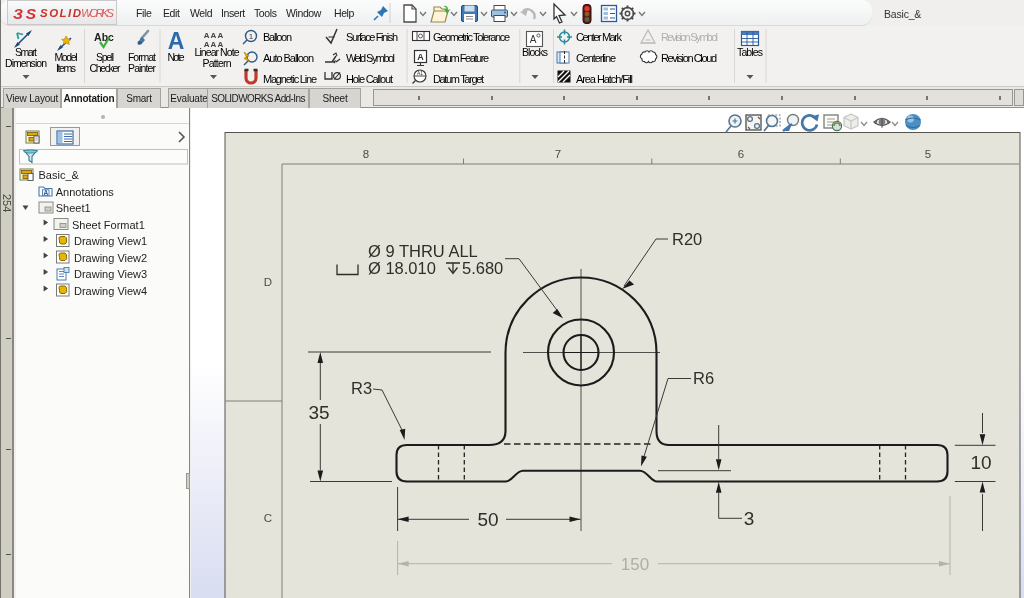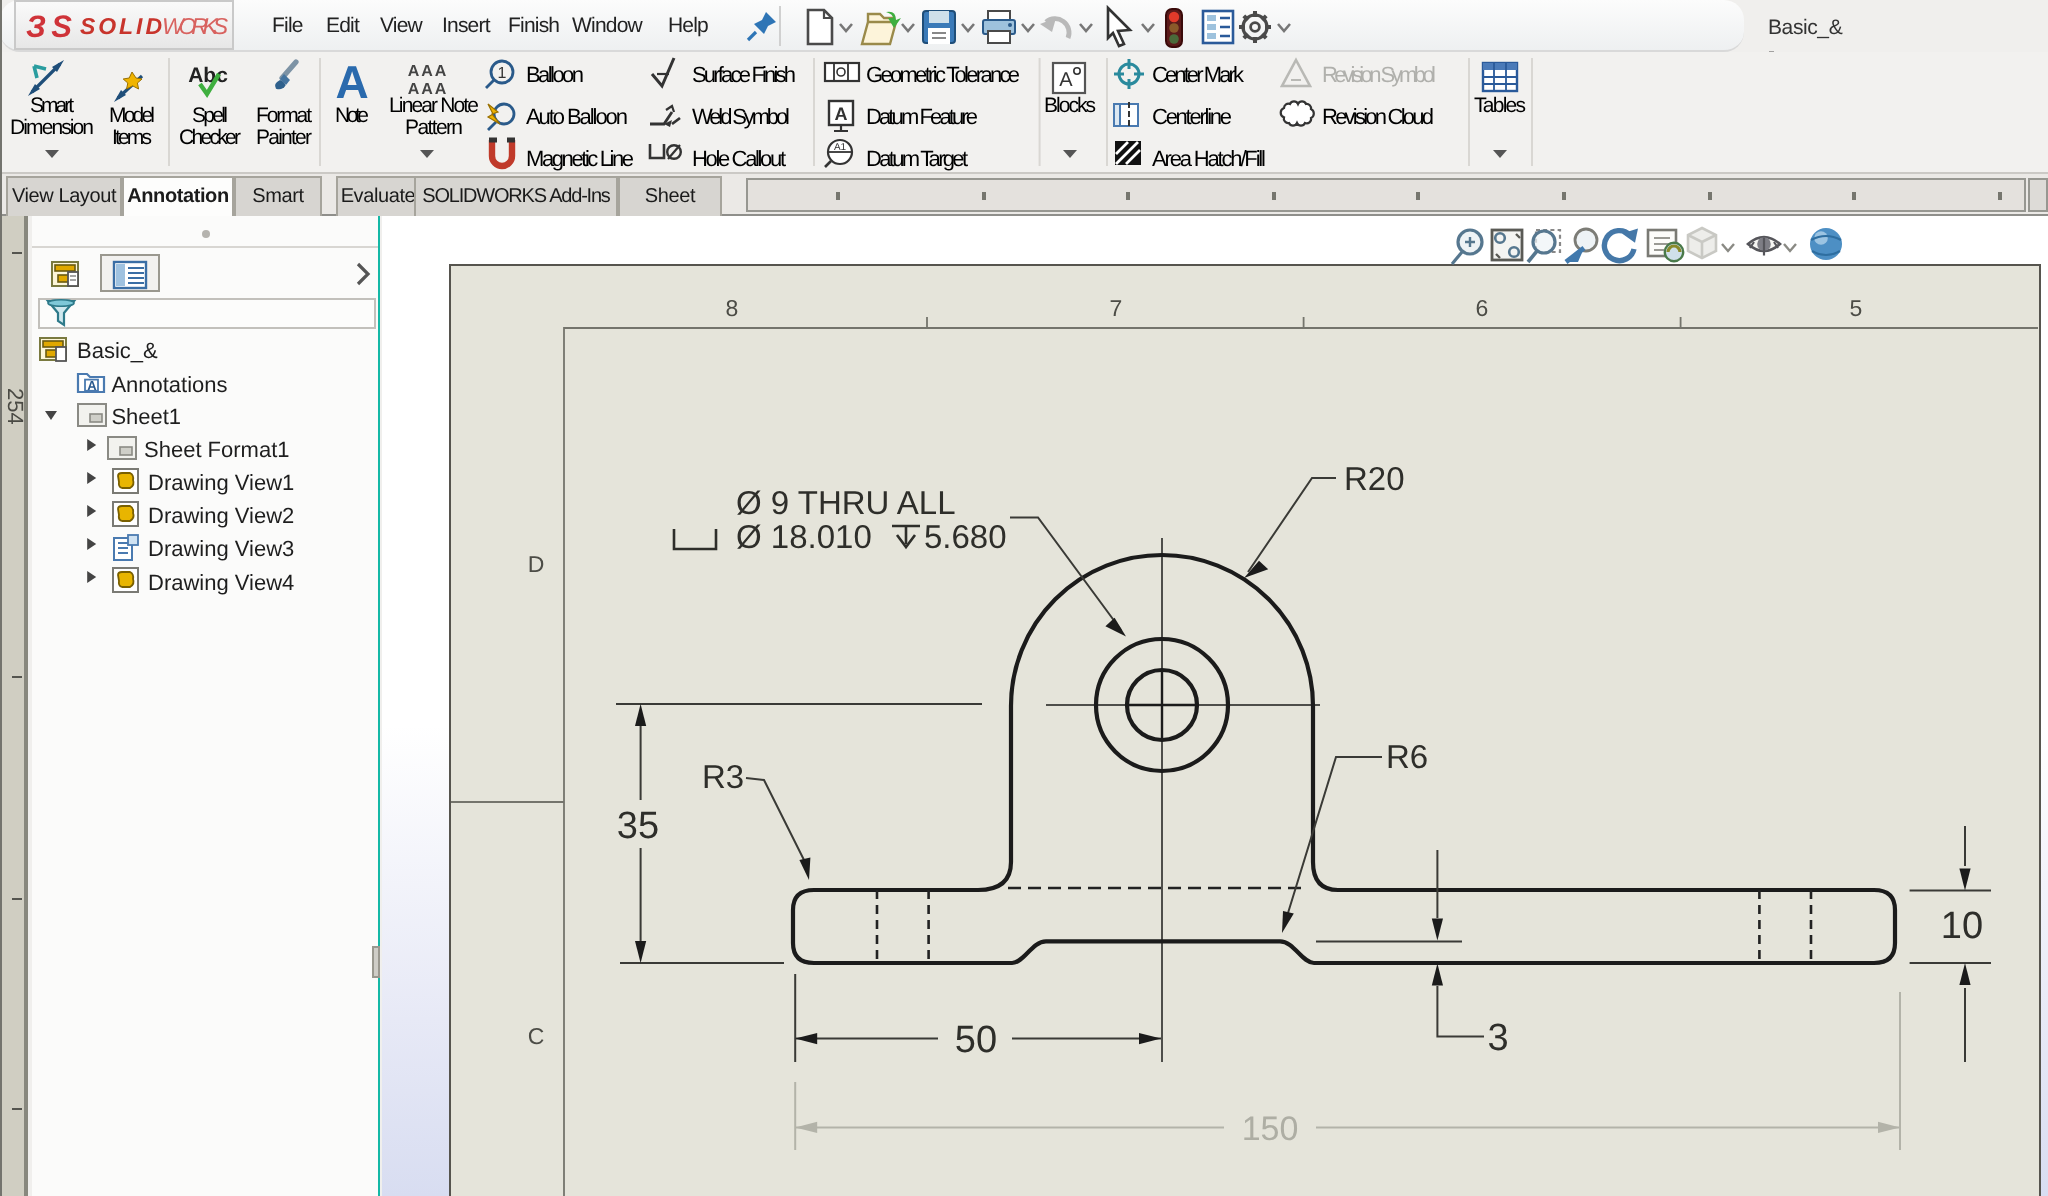--- a/index.html
+++ b/index.html
@@ -39,23 +39,23 @@
 <div style="position:absolute;left:0;top:0;width:1px;height:598px;background:#74746e;z-index:99"></div>
 <div id="menubar">
   <div id="logobox"></div>
   <svg class="abs" style="left:12px;top:2px" width="104" height="21" viewBox="0 0 104 21">
     <text x="1" y="16.5" font-size="15.5" font-weight="bold" font-style="italic" fill="#cf3339" textLength="23">ЗS</text>
     <text x="28" y="15" font-size="11.5" font-style="italic" font-weight="bold" fill="#c8342c" textLength="41">SOLID</text>
     <text x="69" y="15" font-size="11.5" font-style="italic" fill="#d8625f" textLength="33">WORKS</text>
   </svg>
   <div class="menuitem" style="left:136px">File</div>
   <div class="menuitem" style="left:163px">Edit</div>
-  <div class="menuitem" style="left:190px">View</div>
+  <div class="menuitem" style="left:190px">Weld</div>
   <div class="menuitem" style="left:221px">Insert</div>
-  <div class="menuitem" style="left:254px">Finish</div>
+  <div class="menuitem" style="left:254px">Tools</div>
   <div class="menuitem" style="left:286px">Window</div>
   <div class="menuitem" style="left:334px">Help</div>
   <div id="mbicons">
   <svg width="290" height="26" viewBox="0 0 290 26" style="position:absolute;left:370px;top:0">
 
     <g transform="translate(4,4)">
       <path d="M9,2 L14,7 L10,9 L8,13 L3,8 L7,6 Z" fill="#2e75b6"></path>
       <path d="M4,12 L0,16" stroke="#2e75b6" stroke-width="1.6"></path>
     </g>
     <line x1="20" y1="3" x2="20" y2="23" stroke="#d0d0d0"></line>

